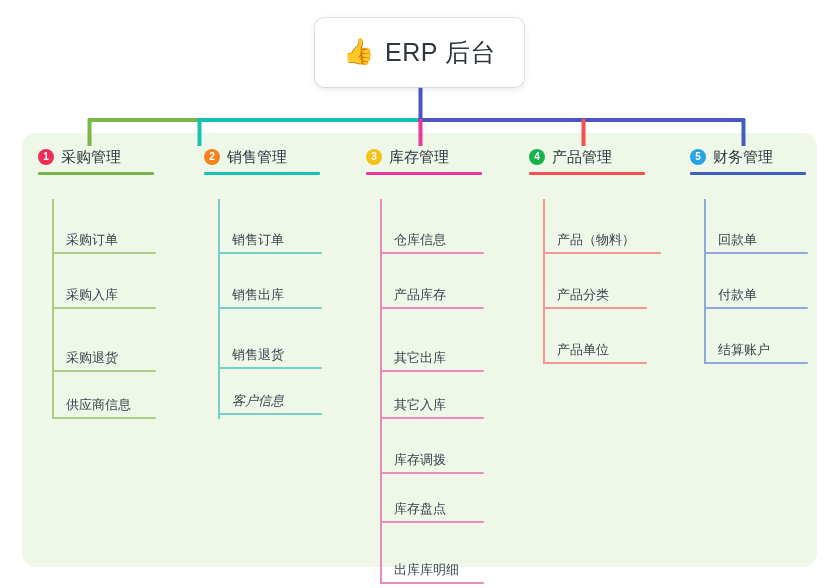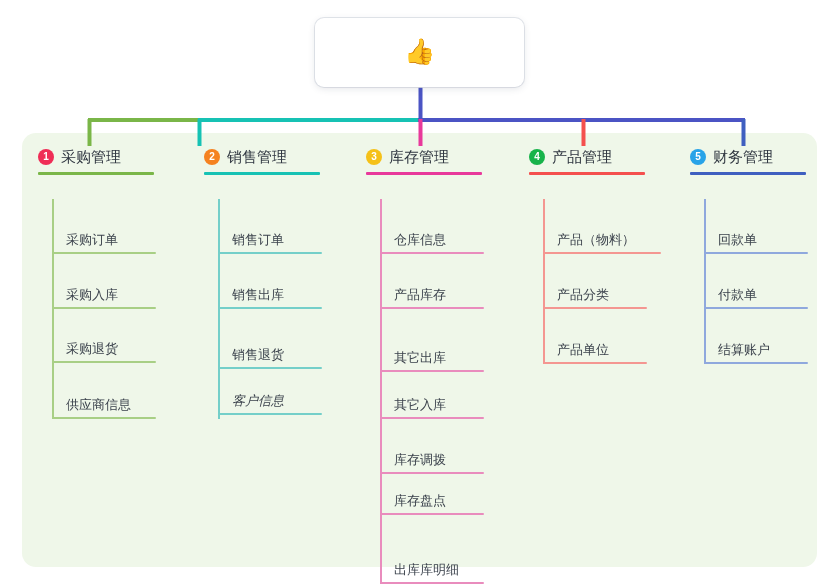--- a/index.html
+++ b/index.html
@@ -100,40 +100,41 @@
 
     <line x1="89.5" y1="119" x2="89.5" y2="146" stroke="#7ab648" stroke-width="4"></line>
     <line x1="199.5" y1="119" x2="199.5" y2="146" stroke="#16c2b4" stroke-width="4"></line>
     <line x1="420.5" y1="119" x2="420.5" y2="146" stroke="#e8399b" stroke-width="4"></line>
     <line x1="583.5" y1="119" x2="583.5" y2="146" stroke="#f4504e" stroke-width="4"></line>
     <line x1="743.5" y1="119" x2="743.5" y2="146" stroke="#3f5fc0" stroke-width="4"></line>
   </svg>
 
   <div id="root-node">
     <span class="thumb">👍</span>
+    <span class="root-label">ERP 后台</span>
   </div>
 
   <div id="columns-host">
       <div class="column" style="left: 30px;">
         <div class="col-head">
           <span class="badge" style="background: rgb(239, 45, 86);">1</span>
           <span class="col-title">采购管理</span>
         </div>
         <div class="head-rule" style="width: 116px; background: rgb(122, 182, 72);"></div>
         <div class="leaf-wrap">
           <div class="spine" style="background: rgb(168, 207, 133); height: 220px;"></div>
           <div class="leaf" style="top: 55px;">
             <span class="leaf-text">采购订单</span>
             <div class="leaf-rule" style="background: rgb(168, 207, 133);"></div>
           </div>
           <div class="leaf" style="top: 110px;">
             <span class="leaf-text">采购入库</span>
             <div class="leaf-rule" style="background: rgb(168, 207, 133);"></div>
           </div>
-          <div class="leaf" style="top: 164px;">
+          <div class="leaf" style="top: 173px;">
             <span class="leaf-text">采购退货</span>
             <div class="leaf-rule" style="background: rgb(168, 207, 133);"></div>
           </div>
           <div class="leaf" style="top: 220px;">
             <span class="leaf-text">供应商信息</span>
             <div class="leaf-rule" style="background: rgb(168, 207, 133);"></div>
           </div>
         </div>
       </div>
       <div class="column" style="left: 196px;">
@@ -183,21 +184,21 @@
             <div class="leaf-rule" style="background: rgb(233, 140, 189);"></div>
           </div>
           <div class="leaf" style="top: 220px;">
             <span class="leaf-text">其它入库</span>
             <div class="leaf-rule" style="background: rgb(233, 140, 189);"></div>
           </div>
           <div class="leaf" style="top: 275px;">
             <span class="leaf-text">库存调拨</span>
             <div class="leaf-rule" style="background: rgb(233, 140, 189);"></div>
           </div>
-          <div class="leaf" style="top: 316px;">
+          <div class="leaf" style="top: 324px;">
             <span class="leaf-text">库存盘点</span>
             <div class="leaf-rule" style="background: rgb(233, 140, 189);"></div>
           </div>
           <div class="leaf" style="top: 385px; text-align: right;">
             <span class="leaf-text">出库库明细</span>
             <div class="leaf-rule" style="background: rgb(233, 140, 189);"></div>
           </div>
         </div>
       </div>
       <div class="column" style="left: 521px;">

